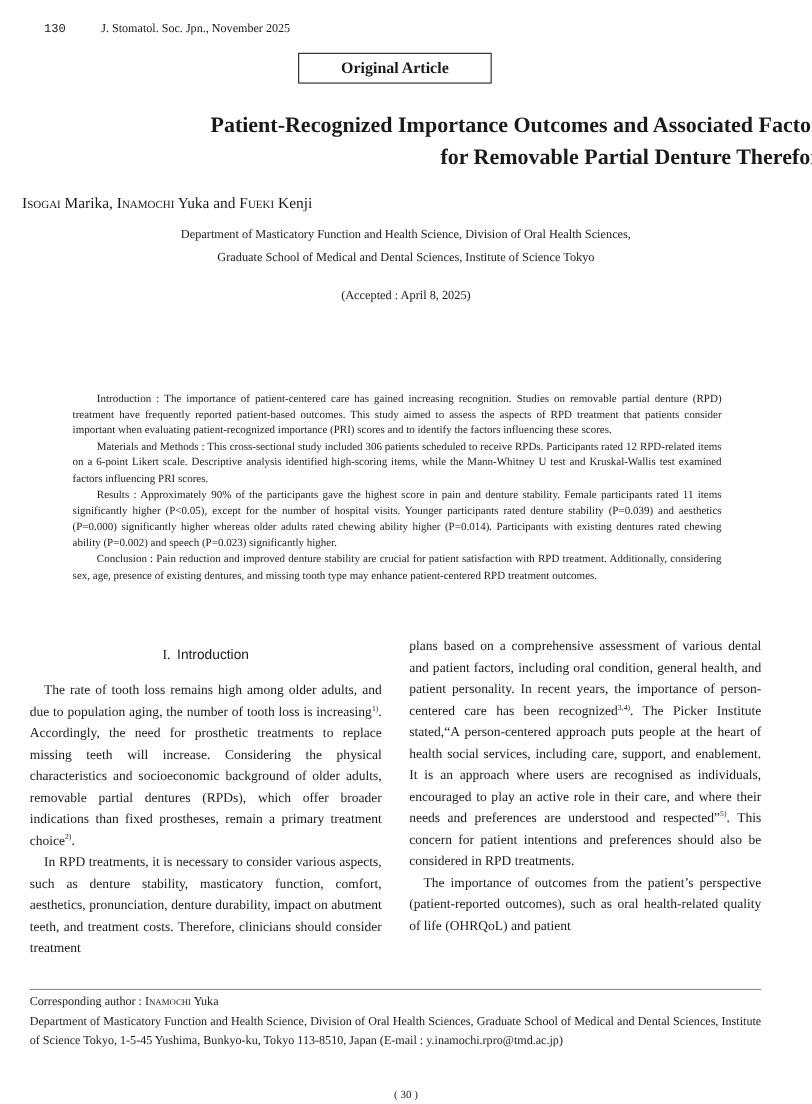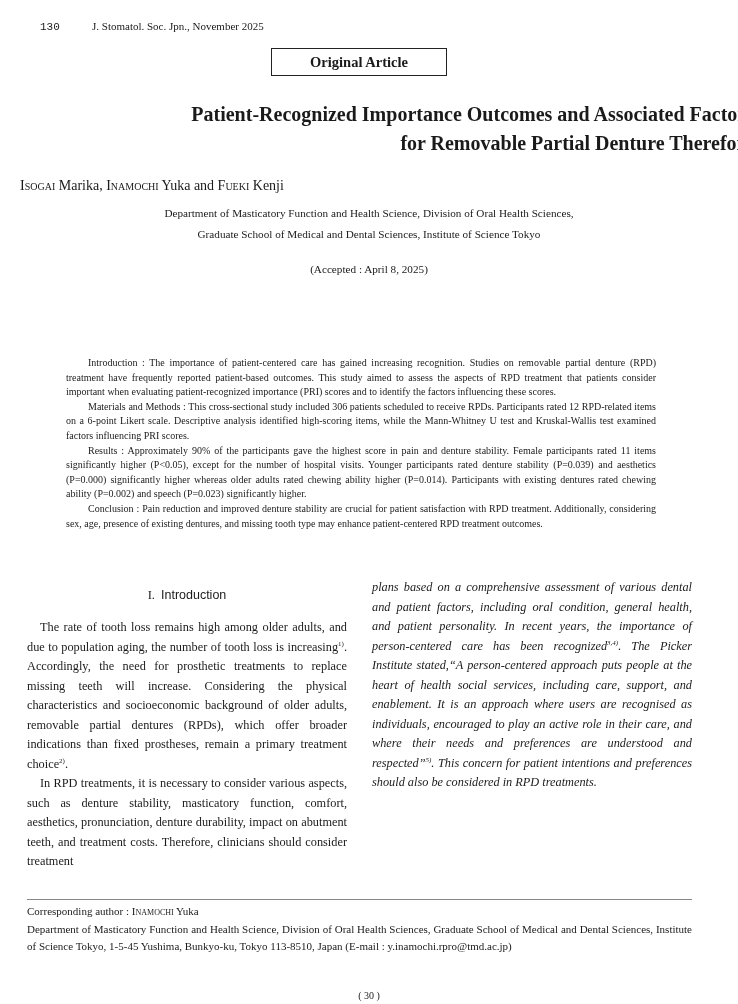--- a/index.html
+++ b/index.html
@@ -23,21 +23,21 @@
   .affil { left: 0; width: 738px; top: 203px; text-align: center; font-size: 11.2px; line-height: 21px; }
   .dates { left: 0; width: 738px; top: 260px; text-align: center; font-size: 11.2px; line-height: 19px; }
   .abstract {
     left: 66px; width: 590px; top: 320px; font-size: 10px; line-height: 14.6px; text-align: justify; margin-top: 36px;
   }
   .abstract p { margin: 0; text-indent: 22px; }
   .col { width: 320px; font-size: 12.3px; line-height: 19.5px; text-align: justify; }
   .col-left { left: 27px; top: 618px; }
   .col-right { left: 372px; top: 578px; }
   .col p { margin: 0; text-indent: 13px; }
-  .col p.noindent { text-indent: 0; font-style: italic; }
+  .col p.noindent { text-indent: 0; }
   .section-heading {
     left: 27px; width: 320px; top: 588px; text-align: center;
     font-family: "Liberation Sans", "DejaVu Sans", sans-serif; font-size: 12.5px;
   }
   .section-heading .num { font-family: "Liberation Serif", serif; margin-right: 6px; }
   sup { font-size: 7px; line-height: 0; vertical-align: 5px; }
   .footnote-rule { left: 27px; top: 899px; width: 665px; height: 0; border-top: 1px solid #888; }
   .footnote { left: 27px; top: 903px; width: 665px; font-size: 11px; line-height: 17.5px; text-align: justify; }
   .footnote p { margin: 0; }
   .page-folio { left: 0; width: 738px; top: 990px; text-align: center; font-size: 10px; }
@@ -83,20 +83,21 @@
   <span class="num">I.</span><span>Introduction</span>
 </div>
 
 <div class="abs col col-left">
   <p><span>The rate of tooth loss remains high among older adults, and due to population aging, the number of tooth loss is increasing</span><sup>1)</sup><span>. Accordingly, the need for prosthetic treatments to replace missing teeth will increase. Considering the physical characteristics and socioeconomic background of older adults, removable partial dentures (RPDs), which offer broader indications than fixed prostheses, remain a primary treatment choice</span><sup>2)</sup><span>.</span></p>
   <p>In RPD treatments, it is necessary to consider various aspects, such as denture stability, masticatory function, comfort, aesthetics, pronunciation, denture durability, impact on abutment teeth, and treatment costs. Therefore, clinicians should consider treatment</p>
 </div>
 
 <div class="abs col col-right">
   <p class="noindent"><span>plans based on a comprehensive assessment of various dental and patient factors, including oral condition, general health, and patient personality. In recent years, the importance of person-centered care has been recognized</span><sup>3,4)</sup><span>. The Picker Institute stated,“A person-centered approach puts people at the heart of health social services, including care, support, and enablement. It is an approach where users are recognised as individuals, encouraged to play an active role in their care, and where their needs and preferences are understood and respected”</span><sup>5)</sup><span>. This concern for patient intentions and preferences should also be considered in RPD treatments.</span></p>
+  <p>The importance of outcomes from the patient’s perspective (patient-reported outcomes), such as oral health-related quality of life (OHRQoL) and patient</p>
 </div>
 
 <div class="abs footnote-rule"></div>
 
 <div class="abs footnote">
   <p><span>Corresponding author : </span><span class="sc">Inamochi</span><span> Yuka</span></p>
   <p>Department of Masticatory Function and Health Science, Division of Oral Health Sciences, Graduate School of Medical and Dental Sciences, Institute of Science Tokyo, 1-5-45 Yushima, Bunkyo-ku, Tokyo 113-8510, Japan (E-mail : y.inamochi.rpro@tmd.ac.jp)</p>
 </div>
 
 <div class="abs page-folio">( 30 )</div>

